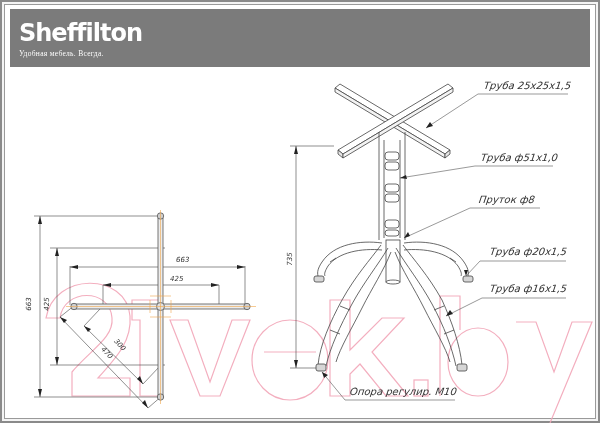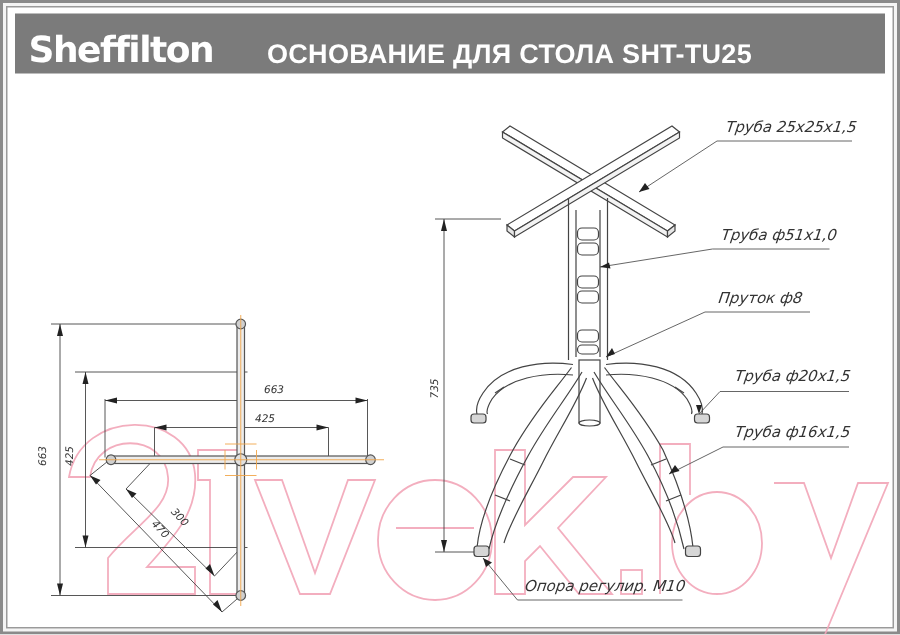--- a/index.html
+++ b/index.html
@@ -1,36 +1,35 @@
 <!DOCTYPE html>
 <html><head>
 <meta charset="utf-8">
 <style>
   html, body { margin: 0; padding: 0; background: #ffffff; }
   body { width: 600px; height: 423px; overflow: hidden; position: relative; font-family: "DejaVu Sans", sans-serif; }
   .frame-outer { position: absolute; left: 0; top: 0; width: 600px; height: 423px; box-sizing: border-box; border: 2px solid #8a8a8a; background: #f4f4f4; }
   .frame-inner { position: absolute; left: 4px; top: 4px; width: 592px; height: 415px; box-sizing: border-box; border: 1px solid #9a9a9a; background: #ffffff; }
-  .header { position: absolute; left: 10px; top: 9px; width: 580px; height: 40px; background: #7b7b7b; }
+  .header { position: absolute; left: 10px; top: 9px; width: 580px; height: 58px; background: #7b7b7b; }
   .logo { position: absolute; left: 9px; top: 10px; color: #ffffff; font-family: "DejaVu Sans", sans-serif; font-weight: bold; font-size: 24px; letter-spacing: -1px; line-height: 28px; }
   .tagline { position: absolute; left: 9px; top: 40px; color: #ffffff; font-family: Liberation Serif, serif; font-size: 7.5px; letter-spacing: 0.3px; }
   .title { position: absolute; left: 168px; top: 17px; color: #ffffff; font-family: "Liberation Sans", sans-serif; font-weight: bold; font-size: 18px; letter-spacing: 0.2px; }
   svg.drawing { position: absolute; left: 0; top: 0; }
   .callout { position: absolute; font-family: "DejaVu Sans", sans-serif; font-style: italic; font-size: 10px; color: #333; white-space: nowrap; transform: skewX(-8deg); }
   .dimtxt { position: absolute; font-family: "DejaVu Sans", sans-serif; font-style: italic; font-size: 7px; color: #333; white-space: nowrap; }
 </style>
 </head>
 <body>
 
 <div class="frame-outer"></div>
 <div class="frame-inner"></div>
 
 <div class="header">
   <div class="logo">Sheffilton</div>
   <div class="tagline">Удобная мебель. Всегда.</div>
-  <div class="title">ОСНОВАНИЕ ДЛЯ СТОЛА SHT-TU25</div>
 </div>
 
 <svg class="drawing" width="600" height="423" viewBox="0 0 600 423">
 
   <g fill="none" stroke="#f2a6b8" stroke-width="1.2" opacity="0.9">
 
     <path d="M60,318 C64,288 110,288 112,318 C114,338 90,350 72,372 L72,396 L130,396 L130,378 L98,378 C118,356 132,340 130,316 C126,272 54,272 46,318 Z"></path>
 
     <path d="M132,300 L160,300 L160,396 L140,396 L140,320 L132,320 Z"></path>
 

